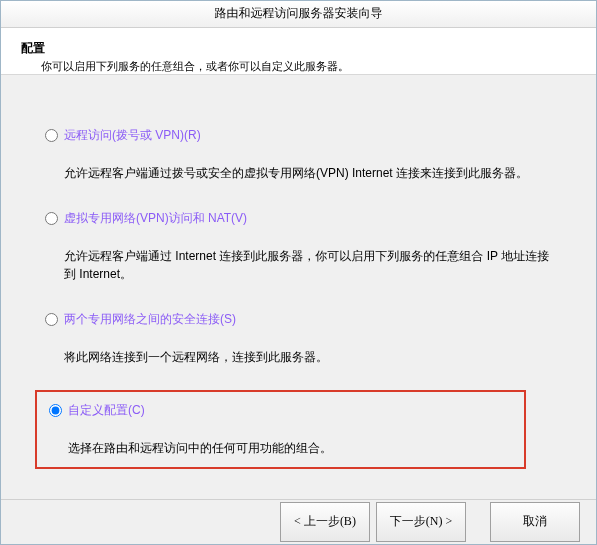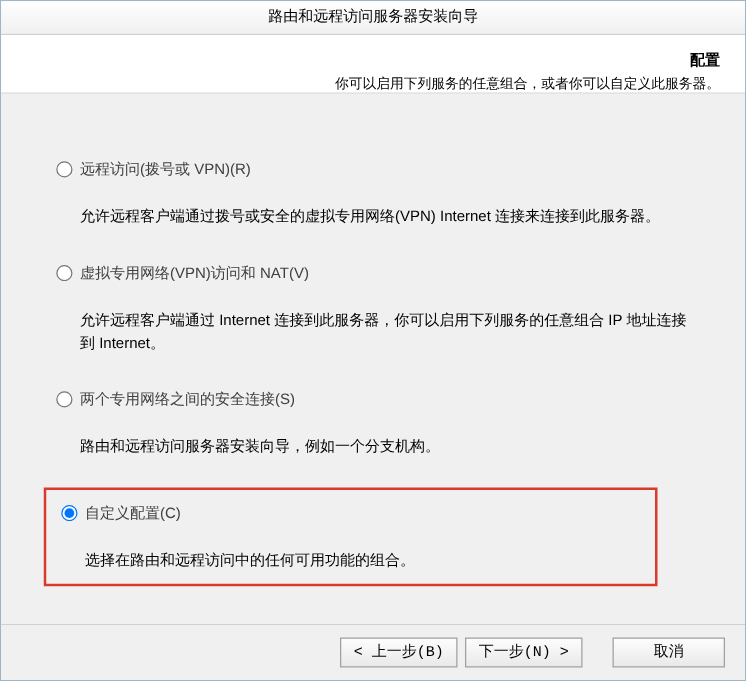--- a/index.html
+++ b/index.html
@@ -29,21 +29,20 @@
     display: flex;
     align-items: center;
     justify-content: center;
     font-size: 12px;
     color: #000;
   }
   .header-section {
     background: #ffffff;
     padding: 12px 20px 0 20px;
     border-bottom: 1px solid #d8d8d8;
-    text-align: right;
   }
   .header-title {
     font-weight: bold;
     font-size: 12px;
     margin-bottom: 2px;
   }
   .header-subtitle {
     font-size: 11px;
     color: #000;
     padding-left: 20px;
@@ -62,21 +61,21 @@
     display: flex;
     align-items: center;
   }
   .option-line input[type=radio] {
     margin: 0 6px 0 0;
     width: 13px;
     height: 13px;
   }
   .option-label {
     font-size: 12px;
-    color: #404040;
+    color: #8b5cf6;
   }
   .option-desc {
     font-size: 12px;
     color: #000;
     margin-top: 20px;
     padding-left: 19px;
     line-height: 1.5;
   }
   .selected-box {
     border: 2px solid #d83b2a;
@@ -90,25 +89,25 @@
     background: #f0f0f0;
     border-top: 1px solid #d0d0d0;
     display: flex;
     align-items: center;
     justify-content: flex-end;
     padding-right: 16px;
     gap: 6px;
   }
   .btn {
     min-width: 90px;
-    height: 24px;
+    height: 40px;
     background: linear-gradient(to bottom, #fdfdfd, #e9e9e9);
     border: 1px solid #a0a0a0;
     font-size: 12px;
-    font-family: Liberation Mono, monospace;
+    font-family: Liberation Serif, serif;
     color: #000;
     cursor: pointer;
     padding: 0 10px;
     box-sizing: border-box;
   }
   .btn-gap {
     width: 12px;
   }
 </style>
 </head>
@@ -142,21 +141,21 @@
         <span class="option-label">虚拟专用网络(VPN)访问和 NAT(V)</span>
       </label>
       <div class="option-desc">允许远程客户端通过 Internet 连接到此服务器，你可以启用下列服务的任意组合 IP 地址连接到 Internet。</div>
     </div>
 
     <div class="option-group">
       <label class="option-line">
         <input type="radio" name="cfg" style="">
         <span class="option-label">两个专用网络之间的安全连接(S)</span>
       </label>
-      <div class="option-desc">路由和远程访问服务器安装向导，例如一个分支机构。</div>
+      <div class="option-desc">将此网络连接到一个远程网络，连接到此服务器。</div>
     </div>
 
     <div class="selected-box">
       <div class="option-group" style="margin-bottom:0;">
         <label class="option-line">
           <input type="radio" name="cfg" checked="" style="">
           <span class="option-label">自定义配置(C)</span>
         </label>
         <div class="option-desc">选择在路由和远程访问中的任何可用功能的组合。</div>
       </div>

